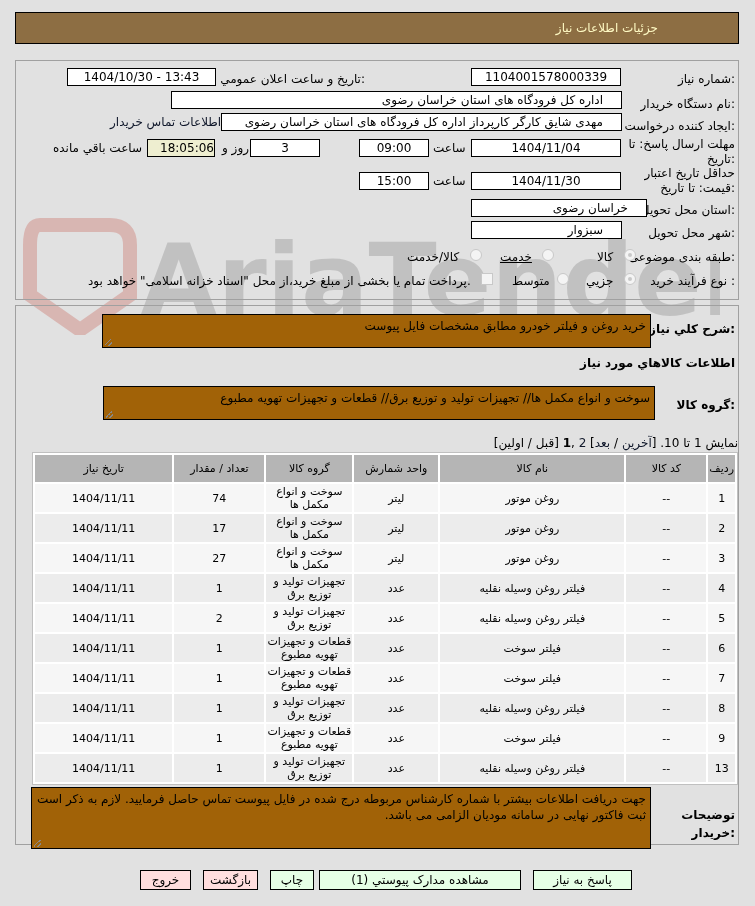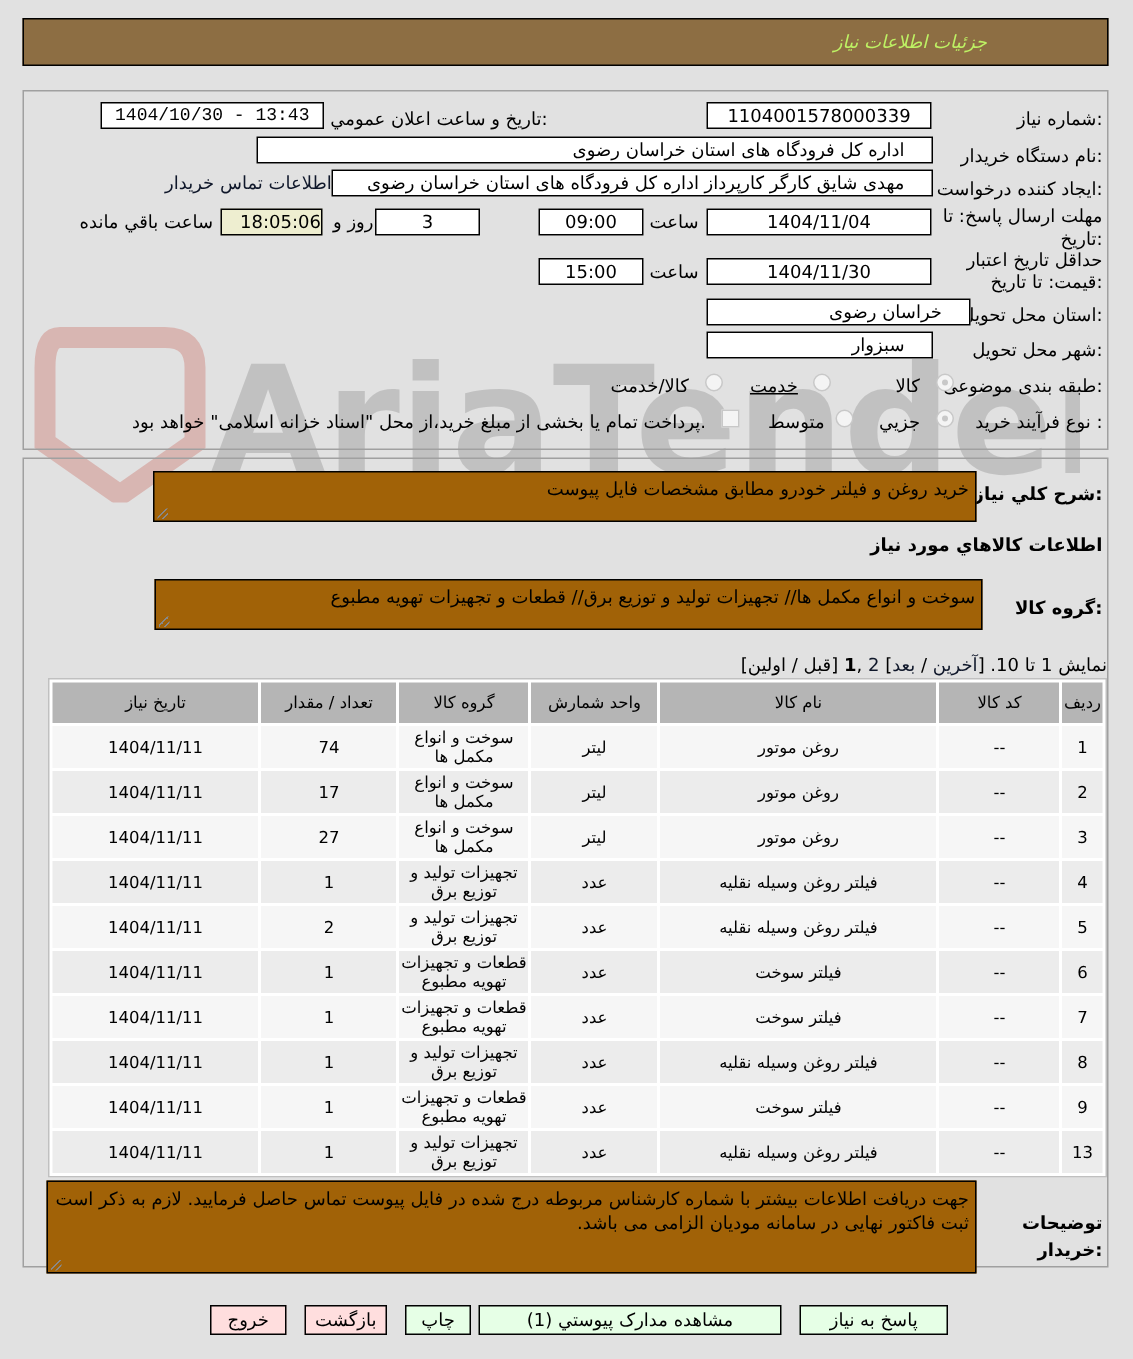--- a/index.html
+++ b/index.html
@@ -8,21 +8,21 @@
     width: 755px; height: 906px; background: #e1e1e1;
     font-family: "DejaVu Sans", "Liberation Sans", sans-serif;
     font-size: 12px; color: #000; position: relative; overflow: hidden;
   }
   .abs { position: absolute; }
   .header {
     left: 15px; top: 12px; width: 724px; height: 32px;
     background: #8d6e43; border: 1px solid #000;
   }
   .header-title {
-    position: absolute; right: 80px; top: 8px; color: #bef264; font-size: 12px; font-style: italic;
+    position: absolute; right: 80px; top: 8px; color: #fef9c3; font-size: 12px;
   }
   .panel { border: 1px solid #a0a0a0; border-right-color: #a0a0a0; }
   .lbl { position: absolute; text-align: right; white-space: nowrap; font-size: 12px; }
   .box {
     position: absolute; background: #fff; border: 1px solid #000;
     height: 18px; line-height: 16px; font-size: 12px; text-align: center; white-space: nowrap; overflow: hidden;
   }
   .box.r { text-align: right; padding-right: 18px; }
   .box.yellow { background: #eeeed0; }
   .link { color: #0f172a; }
@@ -75,21 +75,21 @@
   <path d="M20 10 L90 10 Q110 10 110 30 L110 80 L60 115 L10 80 L10 30 Q10 10 20 10 Z" fill="none" stroke="#c0392b" stroke-width="14"></path>
   <text x="120" y="100" font-family="DejaVu Sans, sans-serif" font-size="100" font-weight="bold" fill="#666">AriaTender.net</text>
 </svg>
 
 <div class="abs panel" style="left:15px; top:60px; width:724px; height:240px;"></div>
 
 <span class="lbl" style="right:20px; top:72px;">شماره نیاز:</span>
 <div class="box" style="left:471px; top:68px; width:150px;">1104001578000339</div>
 
 <span class="lbl" style="right:390px; top:72px;">تاریخ و ساعت اعلان عمومي:</span>
-<div class="box" style="left:67px; top:68px; width:149px;font-family:Liberation Mono, monospace;">1404/10/30 - 13:43</div>
+<div class="box" style="left:67px; top:68px; width:149px;">1404/10/30 - 13:43</div>
 
 <span class="lbl" style="right:20px; top:97px;">نام دستگاه خریدار:</span>
 <div class="box r" style="left:171px; top:91px; width:451px;">اداره کل فرودگاه های استان خراسان رضوی</div>
 
 <span class="lbl" style="right:20px; top:119px;">ایجاد کننده درخواست:</span>
 <div class="box r" style="left:221px; top:113px; width:401px;">مهدی شایق کارگر کارپرداز اداره کل فرودگاه های استان خراسان رضوی</div>
 <span class="lbl link" style="left:110px; top:115px; cursor:pointer;">اطلاعات تماس خریدار</span>
 
 <span class="lbl" style="right:20px; top:137px; width:112px; white-space:normal; line-height:15px;">مهلت ارسال پاسخ: تا تاریخ:</span>
 <div class="box" style="left:471px; top:139px; width:150px;">1404/11/04</div>

